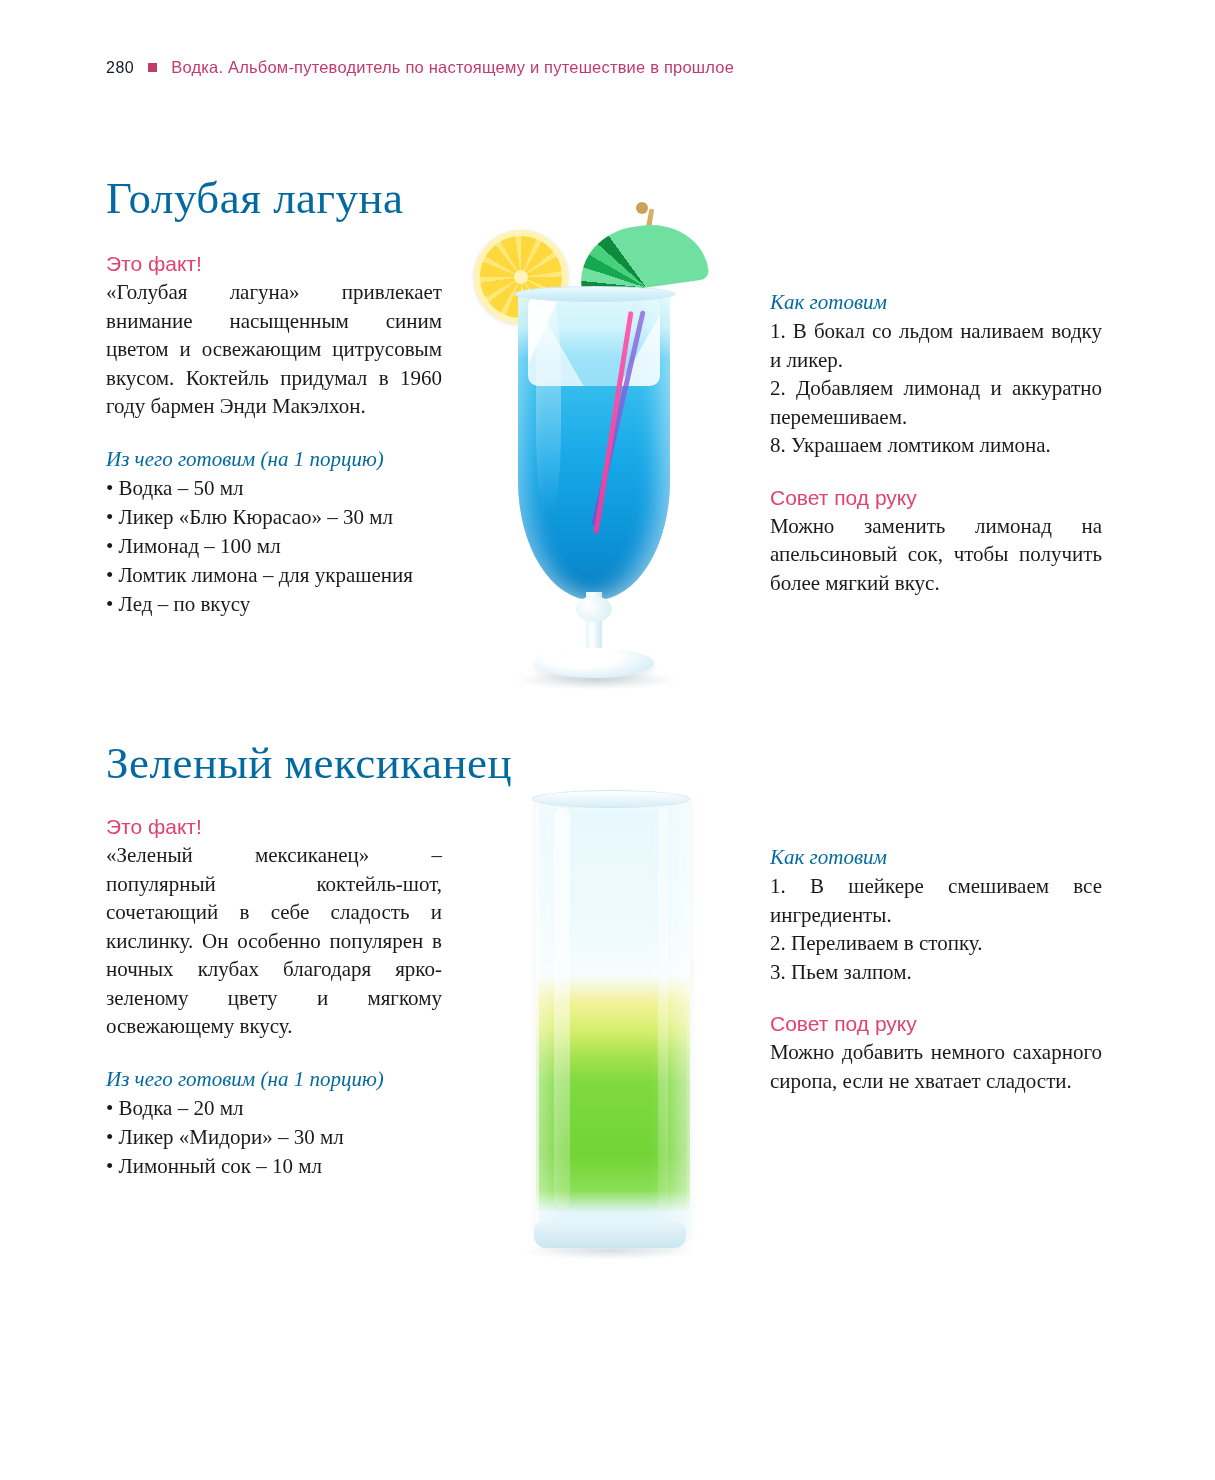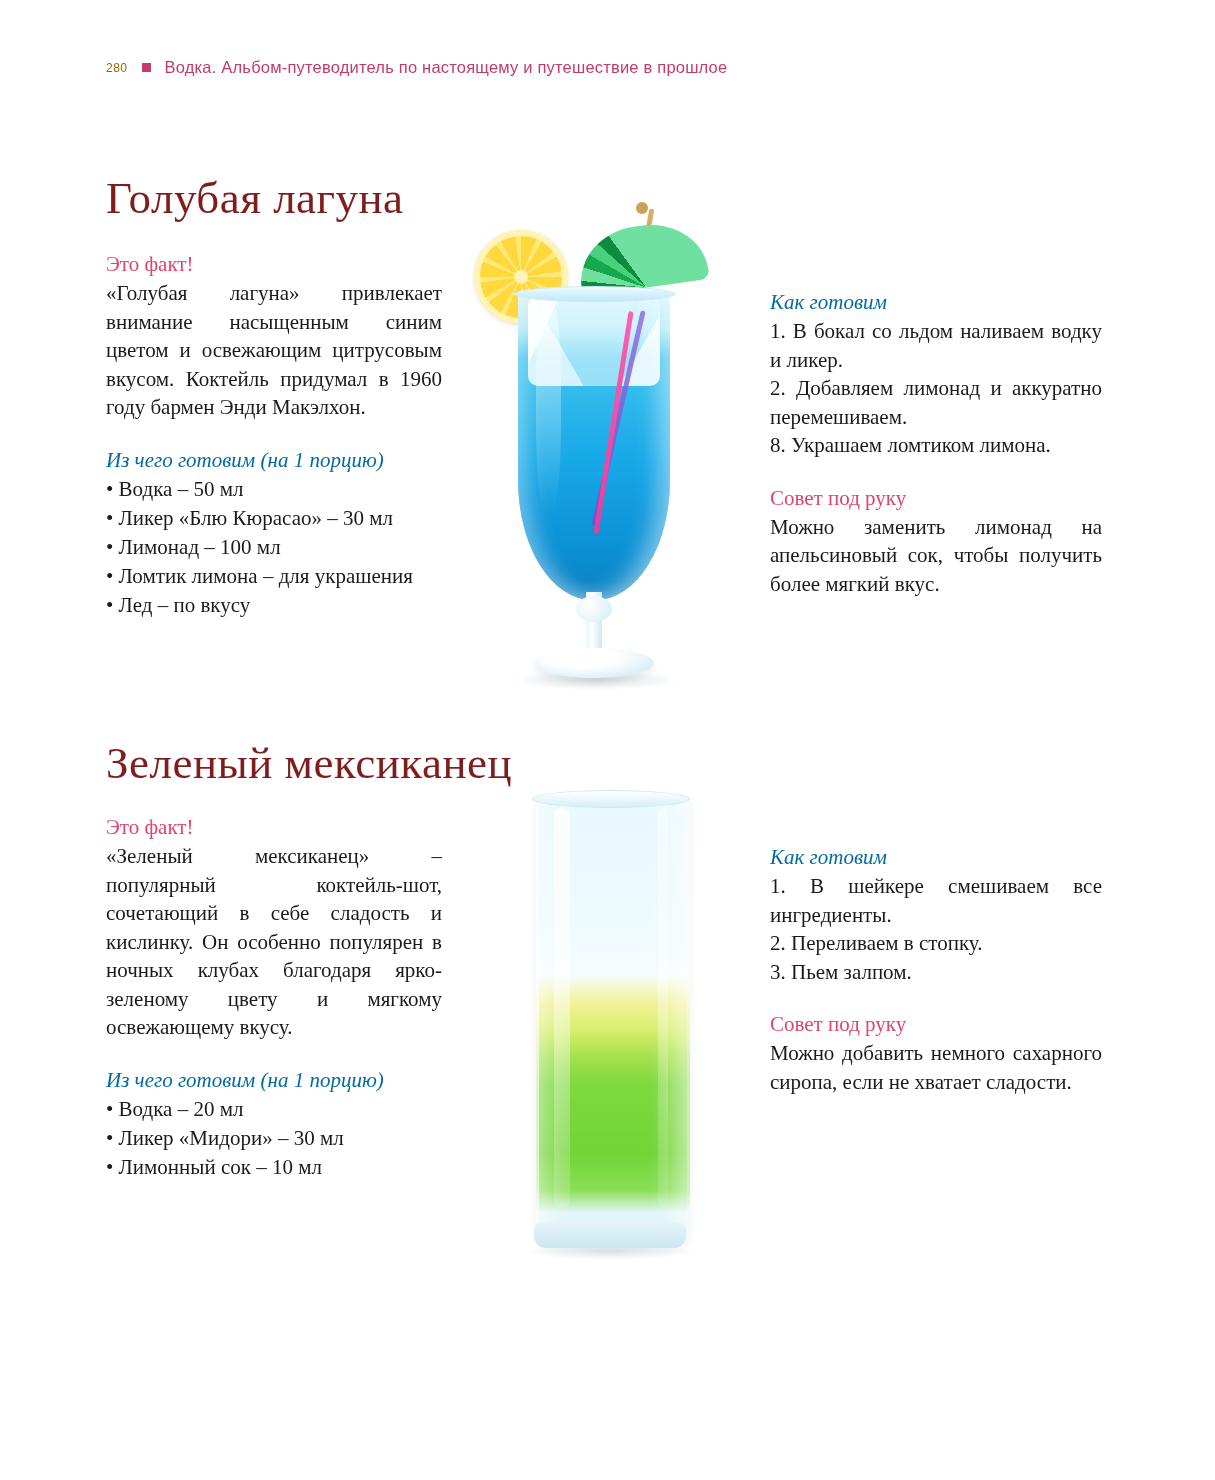--- a/index.html
+++ b/index.html
@@ -20,50 +20,50 @@
   .running-head {
     position: absolute;
     top: 58px;
     left: 106px;
     display: flex;
     align-items: center;
     gap: 14px;
     font-family: "Liberation Sans", sans-serif;
   }
   .running-head .page-num {
-    font-size: 12px;
-    color: #a16207;
+    font-size: 16px;
+    color: #0f172a;
     letter-spacing: .5px;
   }
   .running-head .sq {
     width: 9px;
     height: 9px;
     background: #c23b6b;
     display: inline-block;
   }
   .running-head .rh-title {
     font-size: 16.5px;
     color: #c23b6b;
     letter-spacing: .2px;
   }
 
   
   .recipe {
     position: absolute;
   }
   .recipe-title {
     font-family: "Liberation Serif", serif;
-    color: #7f1d1d;
+    color: #0369a1;
     font-size: 45px;
     line-height: 1.05;
     letter-spacing: .5px;
     white-space: nowrap;
   }
   .subhead {
-    font-family: Liberation Serif, serif;
+    font-family: Liberation Sans, sans-serif;
     color: #e0436f;
     font-size: 21px;
     margin-bottom: 2px;
   }
   .subhead-it {
     font-style: italic;
     font-size: 21px;
     color: #0369a1;
     margin-bottom: 2px;
   }

